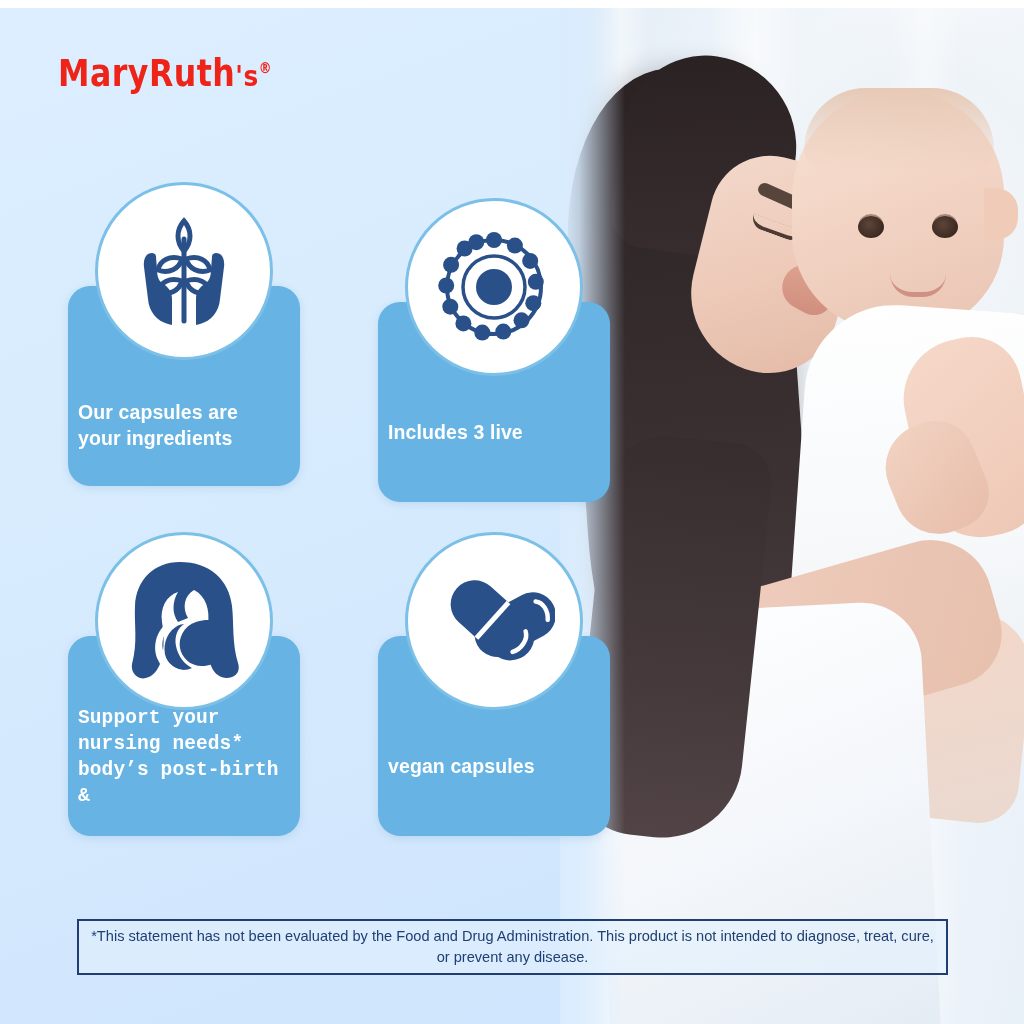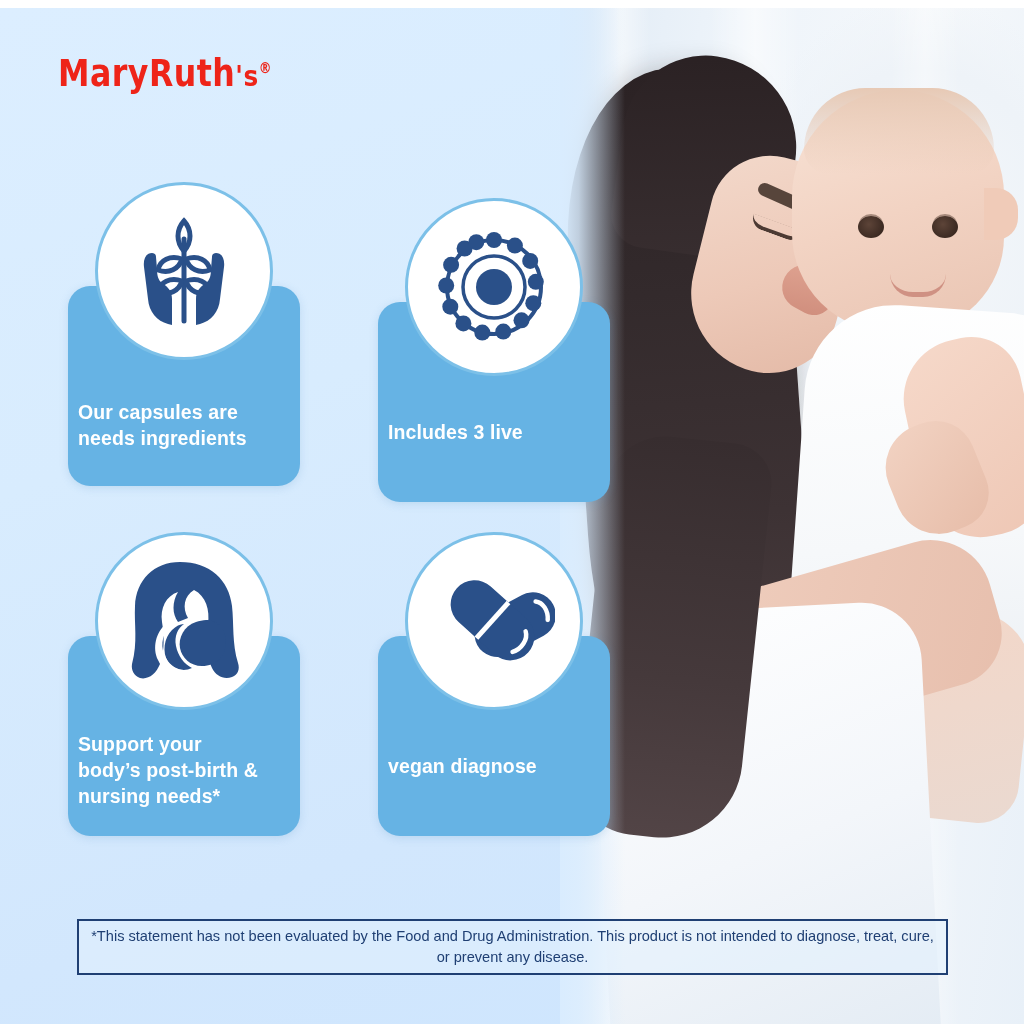--- a/index.html
+++ b/index.html
@@ -296,21 +296,21 @@
     font-weight: 700;
     line-height: 1.33;
     letter-spacing: .1px;
     padding-bottom: 0;
   }
   .icon-svg { display: block; }
 
   
   #card-vegan    { left: 68px;  top: 278px; height: 200px; }
   #card-probio   { left: 378px; top: 294px; height: 200px; }
-  #card-postbirth{ left: 68px;  top: 628px; height: 200px; }
+  #card-postbirth{ left: 68px;  top: 628px; height: 200px; font-family: Liberation Mono, monospace; }
   #card-capsules { left: 378px; top: 628px; height: 200px; }
 
   #card-vegan .caption    { bottom: 34px; }
   #card-probio .caption   { bottom: 56px; }
   #card-postbirth .caption{ bottom: 26px; }
   #card-capsules .caption { bottom: 56px; }
 
   
   .disclaimer {
     position: absolute;
@@ -391,21 +391,21 @@
           <path d="M58 68 C70 64 80 69 82 79 C71 83 61 78 58 68 Z" fill="none" stroke="#2a5089" stroke-width="5"></path>
 
           <path d="M24 40 C18 40 15 46 16 54 L20 86 C21 99 29 108 40 111 L44 112 L44 86 C44 78 40 74 34 70 C30 67 29 62 29 56 L28 44 C28 41 26 40 24 40 Z" fill="#2a5089"></path>
 
           <path d="M88 40 C94 40 97 46 96 54 L92 86 C91 99 83 108 72 111 L68 112 L68 86 C68 78 72 74 78 70 C82 67 83 62 83 56 L84 44 C84 41 86 40 88 40 Z" fill="#2a5089"></path>
         </svg>
       </span>
     </div>
     <div class="caption">
       <div>Our capsules are</div>
-      <div>needs ingredients</div>
+      <div>your ingredients</div>
     </div>
   </div>
 
   <div class="card" id="card-probio">
     <div class="circle">
       <span>
         <svg class="icon-svg" width="118" height="118" viewBox="0 0 118 118">
           <g stroke="#2a5089" fill="none">
             <circle cx="59" cy="59" r="47" stroke-width="4"></circle>
             <circle cx="59" cy="59" r="31" stroke-width="3.5"></circle>
@@ -445,22 +445,22 @@
           <path d="M84 62 C96 62 104 72 104 84 C104 98 94 108 80 108 C68 108 60 100 58 90 C56 80 62 68 74 64 C77 63 81 62 84 62 Z" fill="#2a5089"></path>
 
           <path d="M62 66 C56 70 52 78 54 88 C56 98 62 106 70 110 C62 114 52 112 46 104 C40 94 42 80 50 72 C54 68 58 66 62 66 Z" fill="#2a5089"></path>
 
           <path d="M46 70 C40 78 38 90 44 100 C48 108 56 112 62 112 L62 118 C50 118 40 112 36 102 C30 90 34 74 44 66 Z" fill="#ffffff"></path>
         </svg>
       </span>
     </div>
     <div class="caption">
       <div>Support your</div>
+      <div>nursing needs*</div>
       <div>body’s post-birth &amp;</div>
-      <div>nursing needs*</div>
     </div>
   </div>
 
   <div class="card" id="card-capsules">
     <div class="circle">
       <span>
         <svg class="icon-svg" width="122" height="116" viewBox="0 0 122 116">
 
           <g transform="rotate(-28 72 66)">
             <rect x="40" y="44" width="86" height="46" rx="23" fill="#2a5089"></rect>
@@ -469,21 +469,21 @@
 
           <g transform="rotate(42 58 56)">
             <rect x="12" y="32" width="96" height="48" rx="24" fill="#2a5089"></rect>
             <line x1="60" y1="32" x2="60" y2="80" stroke="#ffffff" stroke-width="5"></line>
             <path d="M92 42 C99 46 101 58 96 66" stroke="#ffffff" stroke-width="4.5" fill="none" stroke-linecap="round"></path>
           </g>
         </svg>
       </span>
     </div>
     <div class="caption">
-      <div>vegan diagnose</div>
+      <div>vegan capsules</div>
     </div>
   </div>
 
   <div class="disclaimer">
     <p>*This statement has not been evaluated by the Food and Drug Administration. This product is not intended to diagnose, treat, cure, or prevent any disease.</p>
   </div>
 
 </div>
 
 </body></html>

